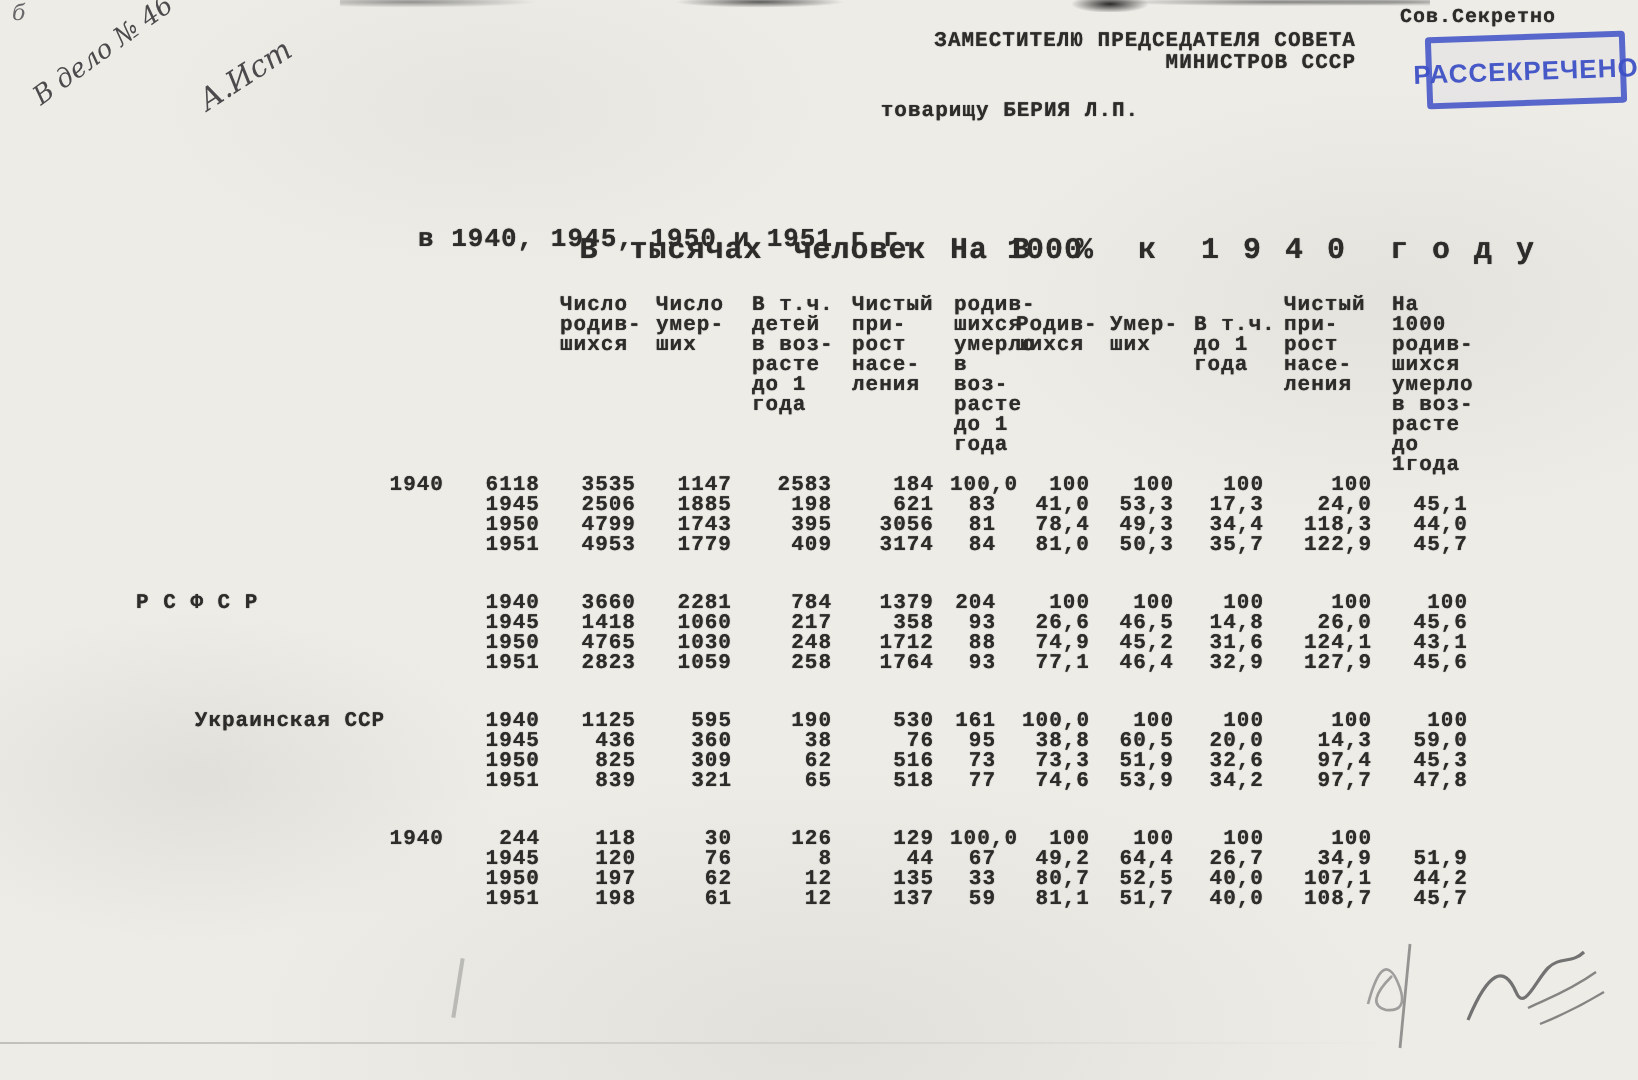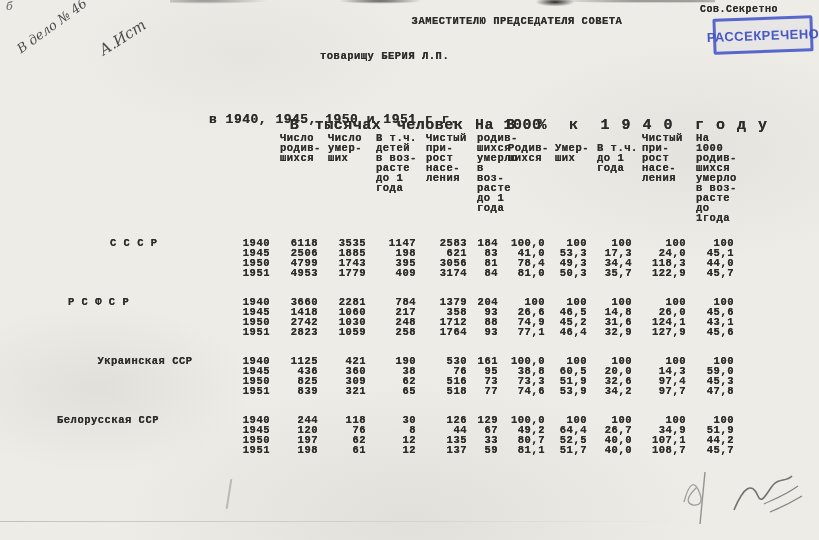--- a/index.html
+++ b/index.html
@@ -45,32 +45,32 @@
     position:absolute; left:713px; top:17px; width:100px; height:36px;
     border:3px solid rgba(62,80,197,.85); border-radius:2px;
     transform:rotate(-2deg);
     display:flex; align-items:center; justify-content:center;
     color:rgba(62,80,197,.95); font-size:13px; letter-spacing:.5px;
     font-family:"Liberation Sans",sans-serif; font-weight:700;
     background:rgba(90,105,210,.04);
   }
 
   
-  .addressee { position:absolute; left:332px; top:16px; width:370px; text-align:center; font-size:10.5px; line-height:11px; }
-  .addressee-3 { position:absolute; left:320px; top:50px; width:370px; text-align:left; font-size:10.5px; }
+  .addressee { position:absolute; left:308px; top:16px; width:370px; text-align:right; font-size:10.5px; line-height:11px; }
+  .addressee-3 { position:absolute; left:320px; top:50px; width:370px; text-align:center; font-size:10.5px; }
   .title-1 { position:absolute; left:209px; top:76px; font-size:10.5px; }
   .title-2 { position:absolute; left:209px; top:92px; width:472px; text-align:left; font-size:13px;margin-top:20px; }
 
   
   .tbl-header { position:absolute; left:52px; top:121px; width:700px; }
   .ghead { display:grid; grid-template-columns:226px 197px 31px 246px; font-size:15px; line-height:10px; }
   .ghead .gh-thousands { text-align:center; word-spacing:6px; white-space:nowrap; }
   .ghead .gh-per1000 { white-space:nowrap; overflow:visible; }
   .ghead .gh-percent { text-align:right; white-space:pre; letter-spacing:1.5px; overflow:visible; }
-  .shead { display:grid; margin-top:2px; font-size:10.5px; line-height:10px; }
+  .shead { display:grid; margin-top:17px; font-size:10.5px; line-height:10px; }
   .grid12 { grid-template-columns:178px 48px 48px 48px 50px 51px 31px 47px 42px 45px 54px 48px; }
   .shead .hcell { white-space:pre-line; text-align:left; padding-left:2px; overflow:visible; }
   .shead .pad1 { padding-top:10px; }
 
   .tbl-body { position:absolute; left:52px; top:238px; width:700px; }
   .group { margin-bottom:19px; }
   .row { display:grid; }
   .cell { font-size:10.5px; line-height:10px; text-align:right; padding-right:8px;
           white-space:pre; letter-spacing:.5px; text-shadow:0 0 .5px rgba(45,43,40,.9); }
   .cell.region { text-align:left; padding-right:0; }
@@ -93,20 +93,21 @@
 
   <span class="hand corner-mark">б</span>
   <span class="hand hand-note">В дело № 46</span>
   <span class="hand hand-sign">А.Ист</span>
 
   <div class="secret typed">Сов.Секретно</div>
   <div class="stamp">РАССЕКРЕЧЕНО</div>
 
   <div class="addressee typed">
     <div>ЗАМЕСТИТЕЛЮ ПРЕДСЕДАТЕЛЯ СОВЕТА</div>
+    <div>МИНИСТРОВ СССР</div>
   </div>
   <div class="addressee-3 typed">товарищу БЕРИЯ Л.П.</div>
 
   <div class="title-2 typed">в 1940, 1945, 1950 и 1951 г.г.</div>
 
   <div class="tbl-header typed">
     <div class="ghead">
       <div></div>
       <div class="gh-thousands">В тысячах человек</div>
       <div class="gh-per1000">На 1000</div>
@@ -157,21 +158,20 @@
 умерло
 в воз-
 расте
 до 1года</div>
     </div>
   </div>
 
   <div class="tbl-body">
       <div class="group">
         <div class="row grid12">
-          <div class="cell region">С С С Р</div>
           <div class="cell">1940</div>
           <div class="cell">6118</div>
           <div class="cell">3535</div>
           <div class="cell">1147</div>
           <div class="cell">2583</div>
           <div class="cell">184</div>
           <div class="cell">100,0</div>
           <div class="cell">100</div>
           <div class="cell">100</div>
           <div class="cell">100</div>
@@ -245,21 +245,21 @@
           <div class="cell">93</div>
           <div class="cell">26,6</div>
           <div class="cell">46,5</div>
           <div class="cell">14,8</div>
           <div class="cell">26,0</div>
           <div class="cell">45,6</div>
         </div>
         <div class="row grid12">
           <div class="cell region"></div>
           <div class="cell">1950</div>
-          <div class="cell">2742</div>
+          <div class="cell">4765</div>
           <div class="cell">1030</div>
           <div class="cell">248</div>
           <div class="cell">1712</div>
           <div class="cell">88</div>
           <div class="cell">74,9</div>
           <div class="cell">45,2</div>
           <div class="cell">31,6</div>
           <div class="cell">124,1</div>
           <div class="cell">43,1</div>
         </div>
@@ -276,21 +276,21 @@
           <div class="cell">32,9</div>
           <div class="cell">127,9</div>
           <div class="cell">45,6</div>
         </div>
       </div>
       <div class="group">
         <div class="row grid12">
           <div class="cell region">Украинская ССР</div>
           <div class="cell">1940</div>
           <div class="cell">1125</div>
-          <div class="cell">421</div>
+          <div class="cell">595</div>
           <div class="cell">190</div>
           <div class="cell">530</div>
           <div class="cell">161</div>
           <div class="cell">100,0</div>
           <div class="cell">100</div>
           <div class="cell">100</div>
           <div class="cell">100</div>
           <div class="cell">100</div>
         </div>
         <div class="row grid12">
@@ -331,21 +331,20 @@
           <div class="cell">77</div>
           <div class="cell">74,6</div>
           <div class="cell">53,9</div>
           <div class="cell">34,2</div>
           <div class="cell">97,7</div>
           <div class="cell">47,8</div>
         </div>
       </div>
       <div class="group">
         <div class="row grid12">
-          <div class="cell region">Белорусская ССР</div>
           <div class="cell">1940</div>
           <div class="cell">244</div>
           <div class="cell">118</div>
           <div class="cell">30</div>
           <div class="cell">126</div>
           <div class="cell">129</div>
           <div class="cell">100,0</div>
           <div class="cell">100</div>
           <div class="cell">100</div>
           <div class="cell">100</div>

